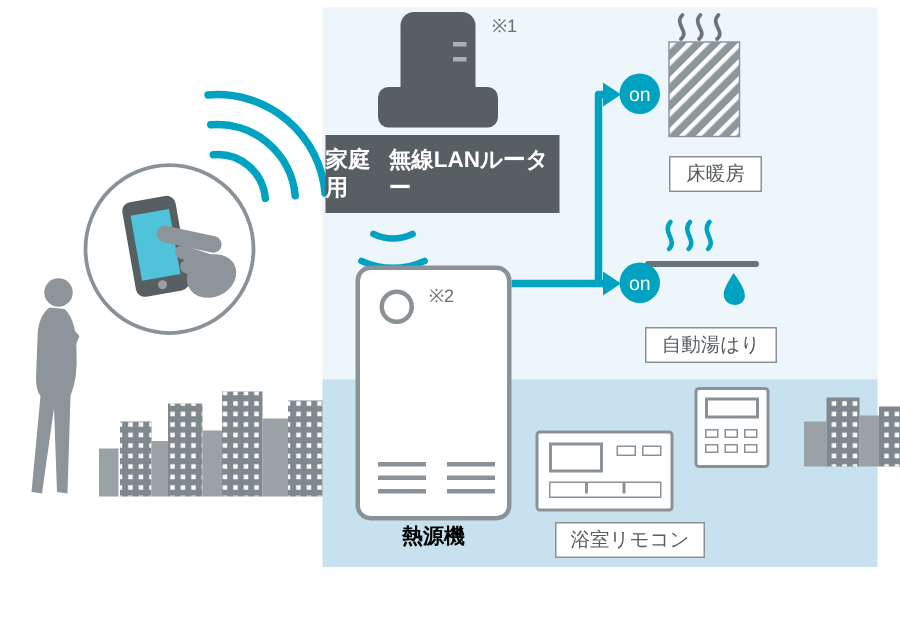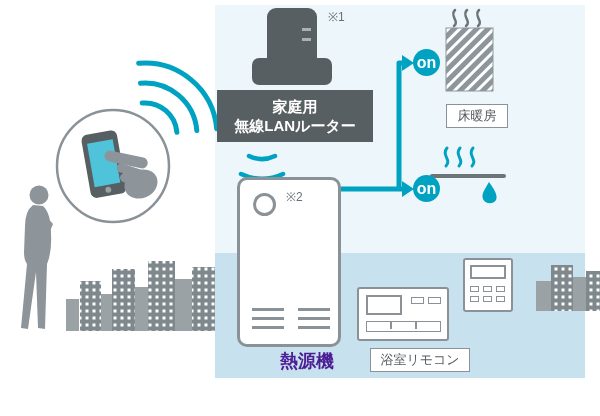--- a/index.html
+++ b/index.html
@@ -9,33 +9,33 @@
   
   .panel{left:215px;top:5px;width:370px;height:373px;background:#edf6fa;z-index:0;}
   .band{left:215px;top:253px;width:370px;height:125px;background:#c7e2ee;z-index:1;}
   
   .art{position:absolute;left:0;top:0;z-index:2;pointer-events:none;}
   
   .routerbody{left:267px;top:8px;width:50px;height:54px;background:#585f62;border-radius:9px 9px 2px 2px;z-index:3;}
   .routerbase{left:252px;top:58px;width:80px;height:27px;background:#585f62;border-radius:7px;z-index:3;}
   .dash{width:9px;height:3px;background:#aab0b3;z-index:4;}
   .routerlabel{left:217px;top:90px;width:156px;height:52px;background:#585f62;color:#ffffff;
-               display:flex;flex-direction:column;align-items:center;justify-content:center;
+               display:flex;flex-direction:row;align-items:center;justify-content:center;
                font-weight:bold;font-size:15px;line-height:1.3;z-index:3;}
   .note{color:#6a7074;font-size:12px;z-index:4;}
   
   .unit{left:237px;top:177px;width:104px;height:170px;background:#ffffff;border:3px solid #8a9297;
         border-radius:10px;z-index:3;}
   .unitcircle{left:13px;top:13px;width:23px;height:23px;border:3px solid #8a9297;border-radius:50%;}
   .vent{width:32px;height:3px;background:#8a9297;}
-  .heatlabel{left:244px;top:349px;width:90px;text-align:right;font-weight:bold;font-size:18px;
-             color:#4c1d95;z-index:3;}
+  .heatlabel{left:244px;top:349px;width:90px;text-align:center;font-weight:bold;font-size:14px;
+             color:#000000;z-index:3;}
   
-  .onbadge{width:27px;height:27px;border-radius:50%;background:#00a2c2;color:#ffffff;font-weight:bold;
-           font-size:16px;display:flex;align-items:center;justify-content:center;z-index:3;}
+  .onbadge{width:27px;height:27px;border-radius:50%;background:#00a2c2;color:#ffffff;font-weight:normal;
+           font-size:13px;display:flex;align-items:center;justify-content:center;z-index:3;}
   .labelbox{background:#ffffff;border:1.5px solid #8a9297;color:#565c60;font-size:13px;
             display:flex;flex-direction:column;align-items:center;justify-content:center;
             text-align:center;line-height:1.3;z-index:3;}
   
   .remote{background:#ffffff;border:2px solid #8a9297;border-radius:3px;z-index:3;}
   .rpart{position:absolute;box-sizing:border-box;border:1.5px solid #8a9297;background:#ffffff;}
   .tick{position:absolute;width:2px;height:7px;background:#8a9297;}
 </style>
 </head>
 <body>
@@ -158,20 +158,21 @@
     <div class="abs vent" style="left:58px;top:128px;"></div>
     <div class="abs vent" style="left:58px;top:137px;"></div>
     <div class="abs vent" style="left:58px;top:146px;"></div>
   </div>
   <div class="abs heatlabel">熱源機</div>
 
   <div class="abs onbadge" style="left:413px;top:49px;">on</div>
   <div class="abs onbadge" style="left:413px;top:175px;">on</div>
 
   <div class="abs labelbox" style="left:446px;top:104px;width:62px;height:24px;">床暖房</div>
+  <div class="abs labelbox" style="left:430px;top:218px;width:88px;height:24px;">自動湯はり</div>
 
   <div class="abs remote" style="left:357px;top:287px;width:92px;height:54px;">
     <div class="rpart" style="left:7px;top:6px;width:36px;height:20px;border-width:2px;"></div>
     <div class="rpart" style="left:52px;top:8px;width:13px;height:7px;"></div>
     <div class="rpart" style="left:69px;top:8px;width:13px;height:7px;"></div>
     <div class="rpart" style="left:7px;top:32px;width:75px;height:11px;">
       <div class="tick" style="left:23px;top:0px;"></div>
       <div class="tick" style="left:48px;top:0px;"></div>
     </div>
   </div>

